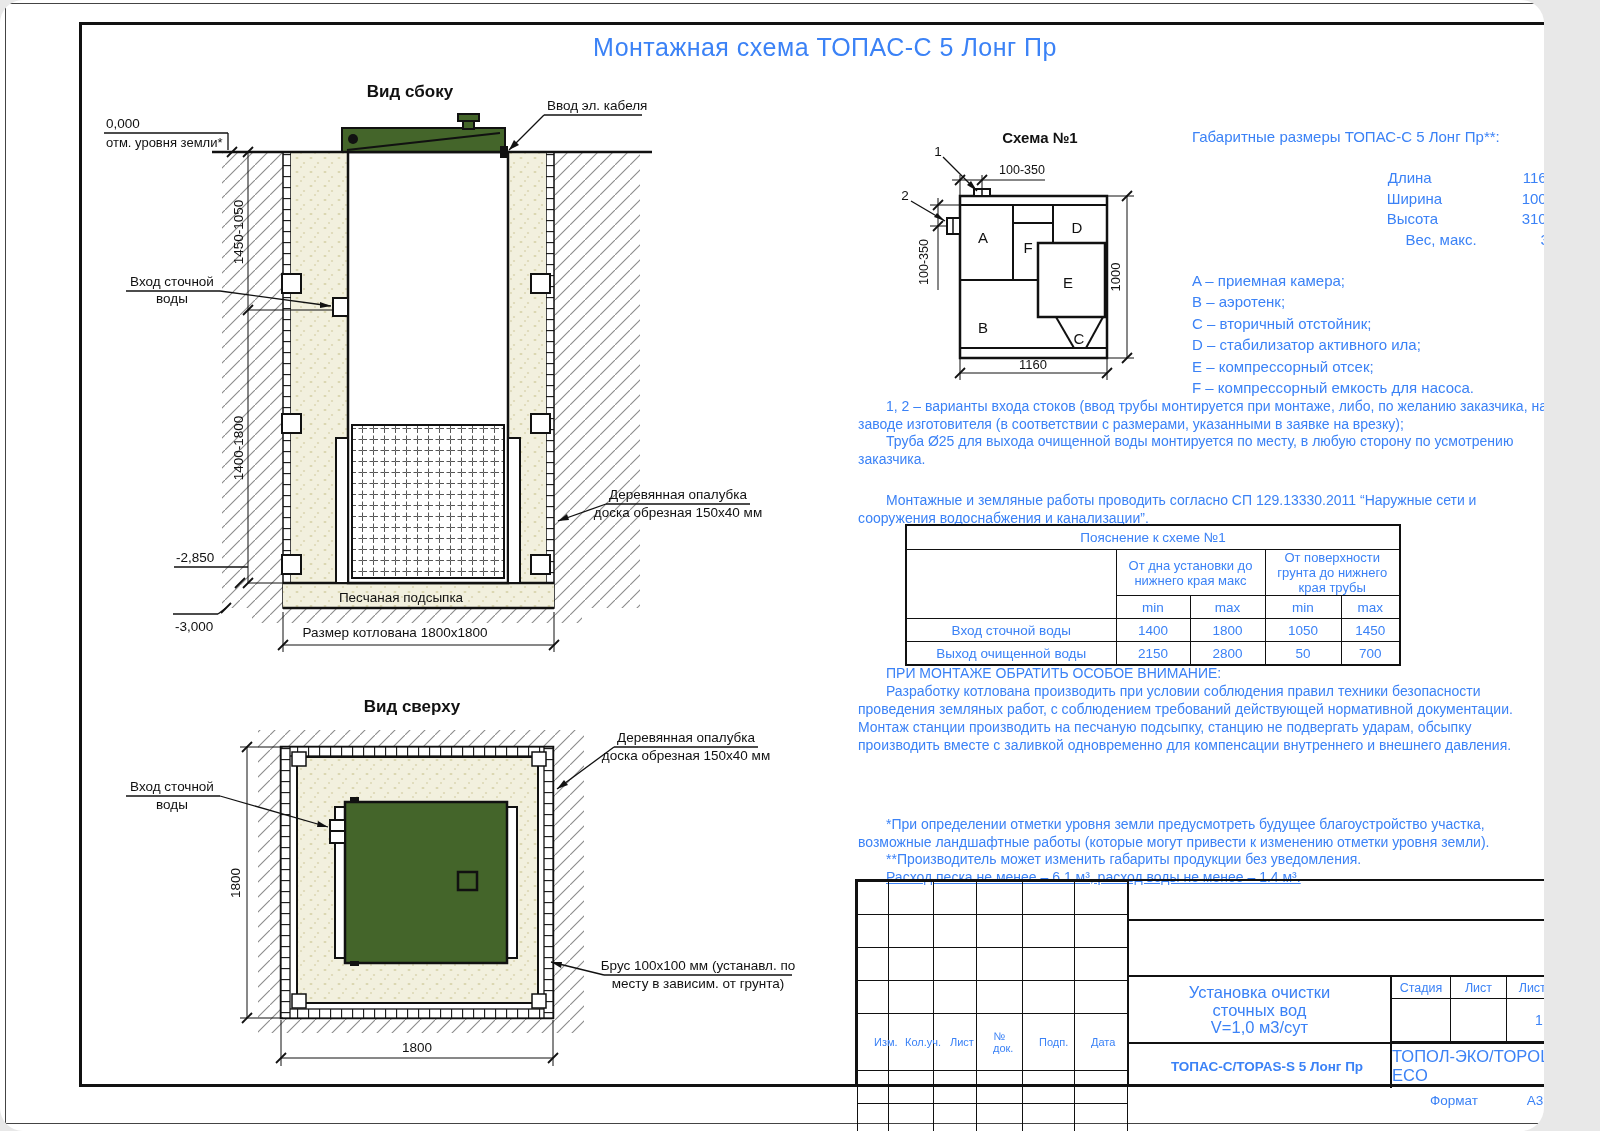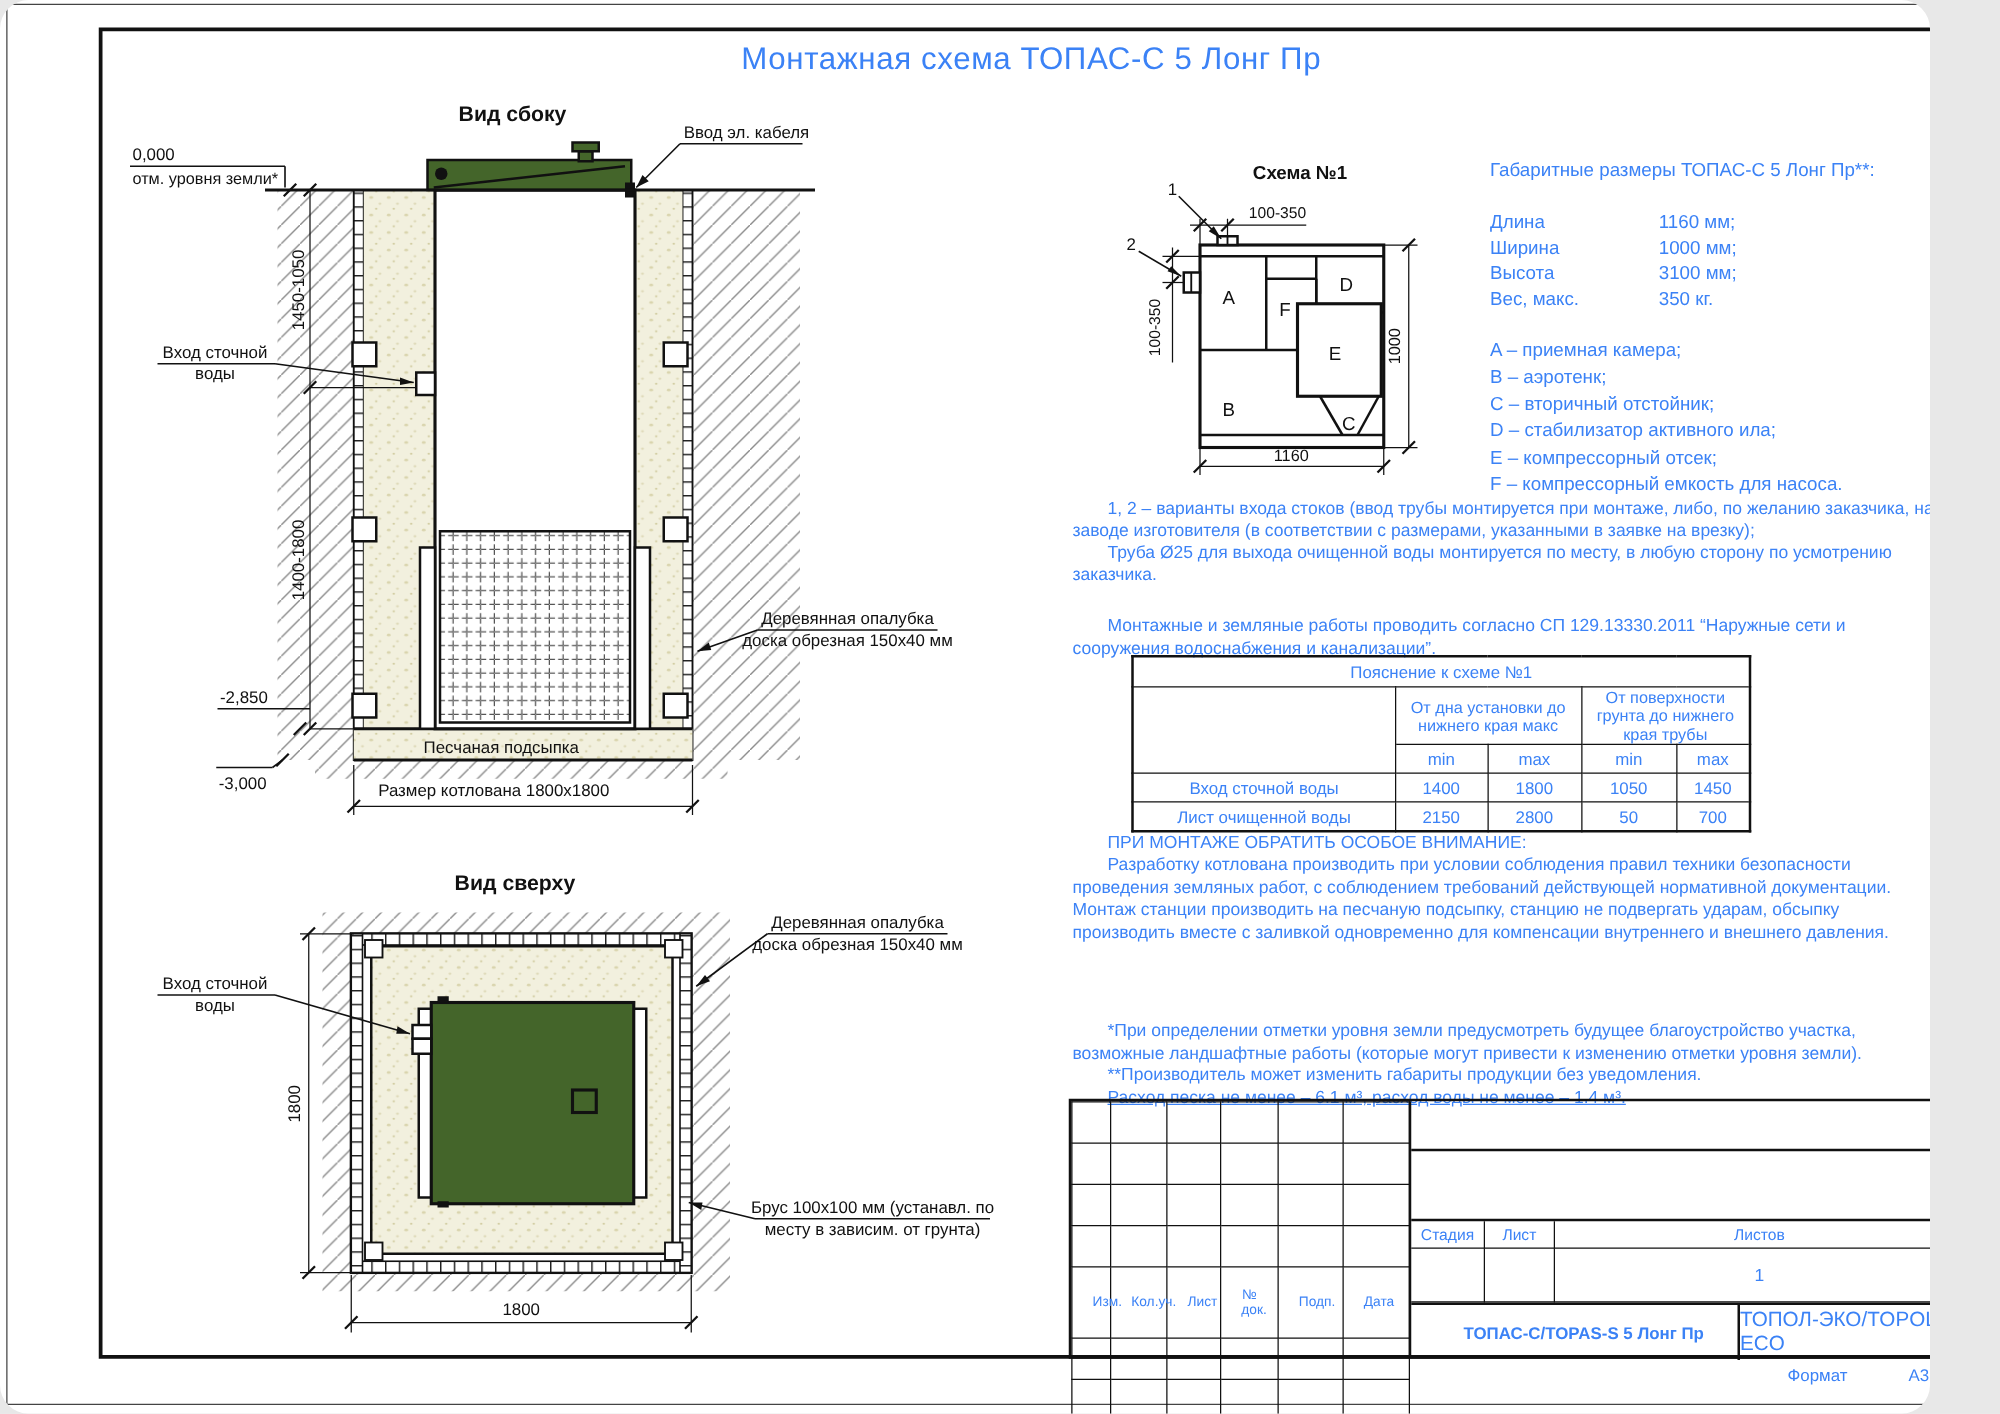--- a/index.html
+++ b/index.html
@@ -10,21 +10,21 @@
   .abs{position:absolute;}
   .sheet-border{left:5px;top:3px;width:1588px;height:1121px;border:1.5px solid #444;box-sizing:border-box;}
   .frame{left:79px;top:22px;width:1494px;height:1065px;border:3px solid #111;box-sizing:border-box;}
   .main-title{left:555px;top:33px;width:540px;text-align:center;font-size:25px;letter-spacing:.5px;}
   svg{position:absolute;overflow:visible;}
   svg text{fill:#111;font-family:"Liberation Sans",sans-serif;}
   .t13{font-size:13px;} .t14{font-size:13.5px;} .t15{font-size:15px;} .t17{font-size:17px;font-weight:bold;}
   
   .specs{left:1192px;top:128px;width:392px;font-size:15px;line-height:17px;}
   .specs .head{margin-bottom:24px;}
-  .spec-row{display:flex;margin-bottom:3.5px;}
+  .spec-row{display:flex;margin-bottom:3.5px;justify-content:flex-end;}
   .spec-row .lbl{width:135px;}
   .legend{margin-top:22px;line-height:21.5px;}
   .notes{left:858px;top:398px;width:696px;font-size:14px;line-height:17.5px;}
   .notes p{margin:0;text-indent:28px;}
   .notes .gap{margin-top:24px;}
   .spec-table{position:absolute;left:858px;top:524px;border-collapse:collapse;table-layout:fixed;border:2.5px solid #111;margin-left:47px;}
   .spec-table td{border:1.5px solid #111;text-align:center;vertical-align:middle;font-size:13.5px;padding:0;}
   .attention{left:858px;top:664px;width:696px;font-size:14px;line-height:18px;}
   .attention p{margin:0;text-indent:28px;}
   .footnotes{left:858px;top:816px;width:700px;font-size:14px;line-height:17.5px;}
@@ -401,21 +401,21 @@
       <td>max</td>
     </tr>
     <tr>
       <td style="height:22px">Вход сточной воды</td>
       <td>1400</td>
       <td>1800</td>
       <td>1050</td>
       <td>1450</td>
     </tr>
     <tr>
-      <td style="height:22px">Лист очищенной воды</td>
+      <td style="height:22px">Выход очищенной воды</td>
       <td>2150</td>
       <td>2800</td>
       <td>50</td>
       <td>700</td>
     </tr>
   </tbody>
     </table>
 
   <div class="abs attention">
     <p>ПРИ МОНТАЖЕ ОБРАТИТЬ ОСОБОЕ ВНИМАНИЕ:</p>
@@ -518,20 +518,25 @@
             <td></td>
             <td></td>
             <td></td>
           </tr>
     </tbody>
       </table>
     <div class="tb-right">
       <div class="tb-r-a"></div>
       <div class="tb-r-b"></div>
       <div class="tb-r-c">
+        <div class="tb-project">
+          <div>Установка очистки</div>
+          <div>сточных вод</div>
+          <div>V=1,0 м3/сут</div>
+        </div>
         <div class="tb-stage">
           <div>Стадия</div>
           <div>Лист</div>
           <div>Листов</div>
           <div></div>
           <div></div>
           <div class="val">1</div>
         </div>
       </div>
       <div class="tb-r-d">

